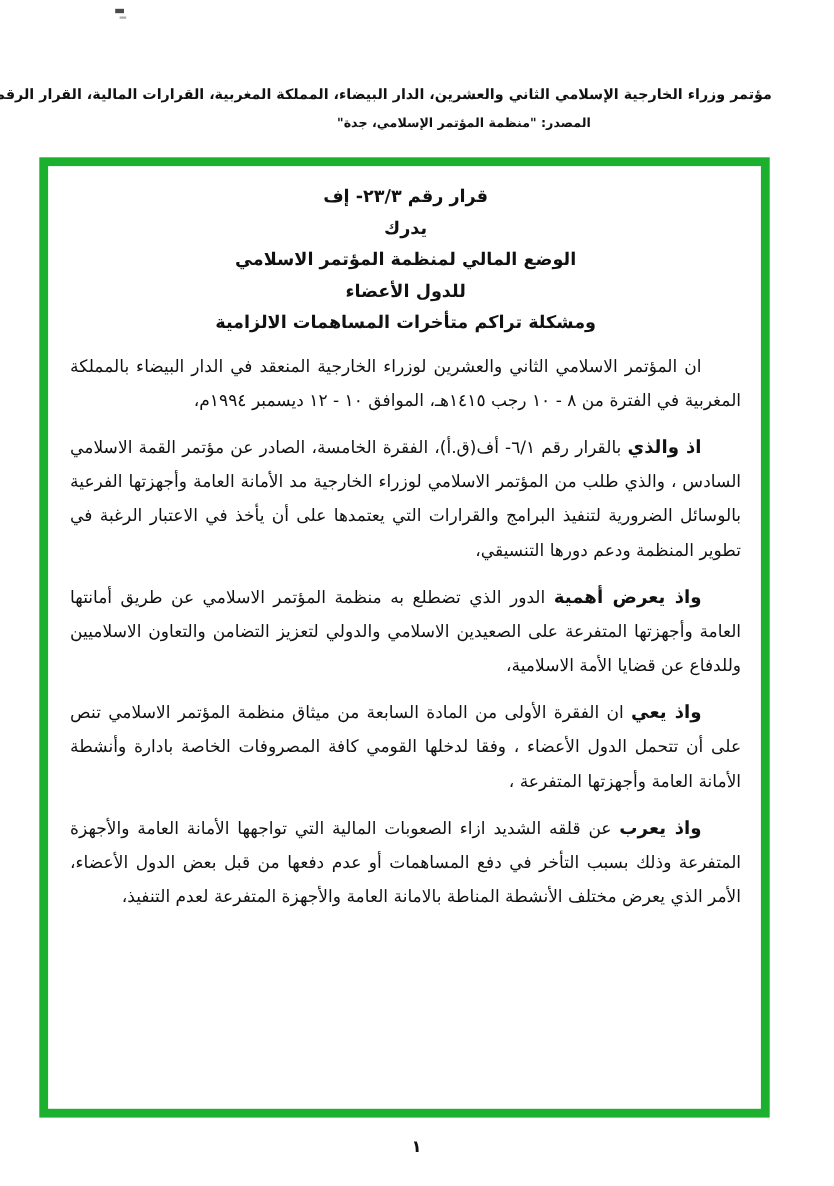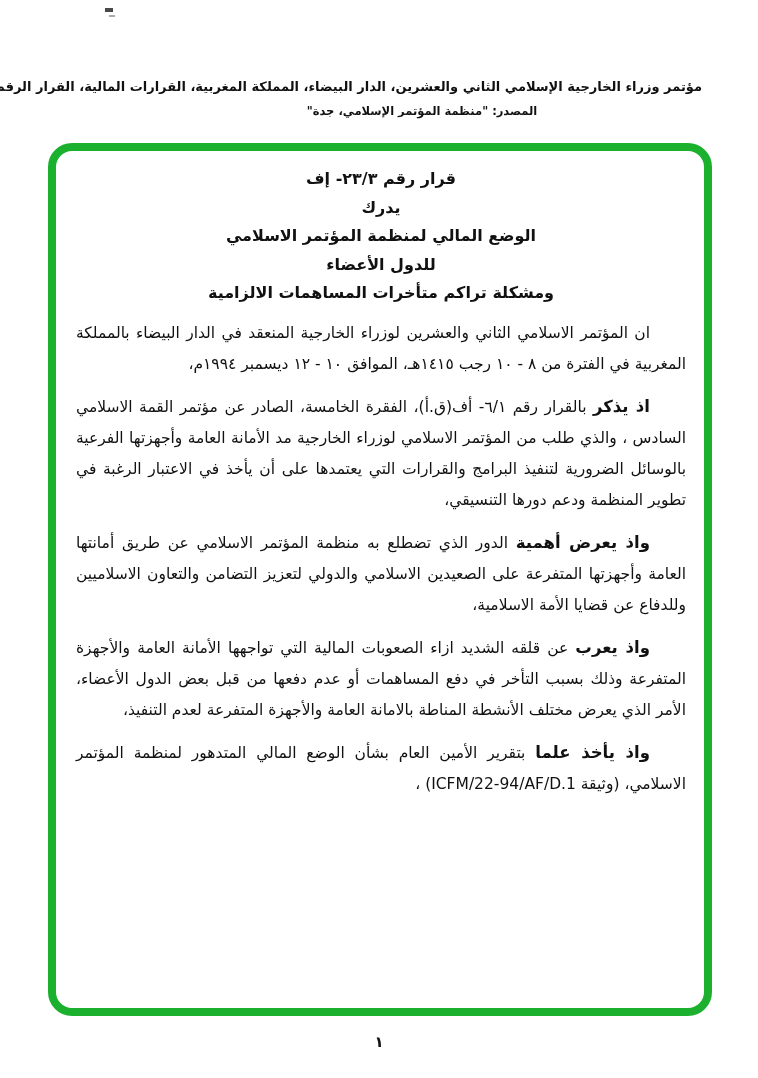--- a/index.html
+++ b/index.html
@@ -47,27 +47,27 @@
     white-space: nowrap;
   }
   .doc-header .line2 {
     margin-top: 7px;
     font-size: 11.5px;
     line-height: 16px;
     padding-left: 86px; 
   }
   .res-box {
     position: absolute;
-    left: 48px;
+    left: 36px;
     top: 143px;
     width: 664px;
     height: 873px;
     box-sizing: border-box;
     border: 8px solid #1bb12e;
-    border-radius: 24px;
+    border-radius: 0;
     padding: 12px 18px 0 20px;
     background: #ffffff;
   }
   .title-block {
     text-align: center;
     font-weight: bold;
     font-size: 16px;
     line-height: 28.5px;
     margin-top: 2px;
   }
@@ -113,23 +113,23 @@
     <div class="title-block">
       <div>قرار رقم ٢٣/٣- إف</div>
       <div>يدرك</div>
       <div>الوضع المالي لمنظمة المؤتمر الاسلامي</div>
       <div>للدول الأعضاء</div>
       <div>ومشكلة تراكم متأخرات المساهمات الالزامية</div>
     </div>
 
     <div class="body-text">
       <p><span class="lead"></span><span>ان المؤتمر الاسلامي الثاني والعشرين لوزراء الخارجية المنعقد في الدار البيضاء بالمملكة المغربية في الفترة من ٨ - ١٠ رجب ١٤١٥هـ، الموافق ١٠ - ١٢ ديسمبر ١٩٩٤م،</span></p>
-      <p><span class="lead">اذ يذكر</span><span> بالقرار رقم ٦/١- أف(ق.أ)، الفقرة الخامسة، الصادر عن مؤتمر القمة الاسلامي السادس ، والذي طلب من المؤتمر الاسلامي لوزراء الخارجية مد الأمانة العامة وأجهزتها الفرعية بالوسائل الضرورية لتنفيذ البرامج والقرارات التي يعتمدها على أن يأخذ في الاعتبار الرغبة في تطوير المنظمة ودعم دورها التنسيقي،</span></p>
+      <p><span class="lead">اذ والذي</span><span> بالقرار رقم ٦/١- أف(ق.أ)، الفقرة الخامسة، الصادر عن مؤتمر القمة الاسلامي السادس ، والذي طلب من المؤتمر الاسلامي لوزراء الخارجية مد الأمانة العامة وأجهزتها الفرعية بالوسائل الضرورية لتنفيذ البرامج والقرارات التي يعتمدها على أن يأخذ في الاعتبار الرغبة في تطوير المنظمة ودعم دورها التنسيقي،</span></p>
       <p><span class="lead">واذ يعرض أهمية</span><span> الدور الذي تضطلع به منظمة المؤتمر الاسلامي عن طريق أمانتها العامة وأجهزتها المتفرعة على الصعيدين الاسلامي والدولي لتعزيز التضامن والتعاون الاسلاميين وللدفاع عن قضايا الأمة الاسلامية،</span></p>
+      <p><span class="lead">واذ يعي</span><span> ان الفقرة الأولى من المادة السابعة من ميثاق منظمة المؤتمر الاسلامي تنص على أن تتحمل الدول الأعضاء ، وفقا لدخلها القومي كافة المصروفات الخاصة بادارة وأنشطة الأمانة العامة وأجهزتها المتفرعة ،</span></p>
       <p><span class="lead">واذ يعرب</span><span> عن قلقه الشديد ازاء الصعوبات المالية التي تواجهها الأمانة العامة والأجهزة المتفرعة وذلك بسبب التأخر في دفع المساهمات أو عدم دفعها من قبل بعض الدول الأعضاء، الأمر الذي يعرض مختلف الأنشطة المناطة بالامانة العامة والأجهزة المتفرعة لعدم التنفيذ،</span></p>
-      <p><span class="lead">واذ يأخذ علما</span><span> بتقرير الأمين العام بشأن الوضع المالي المتدهور لمنظمة المؤتمر الاسلامي، (وثيقة ICFM/22-94/AF/D.1) ،</span></p>
     </div>
 
   </section>
 
   <div class="page-num">١</div>
 
 </div>
 
 </body></html>

